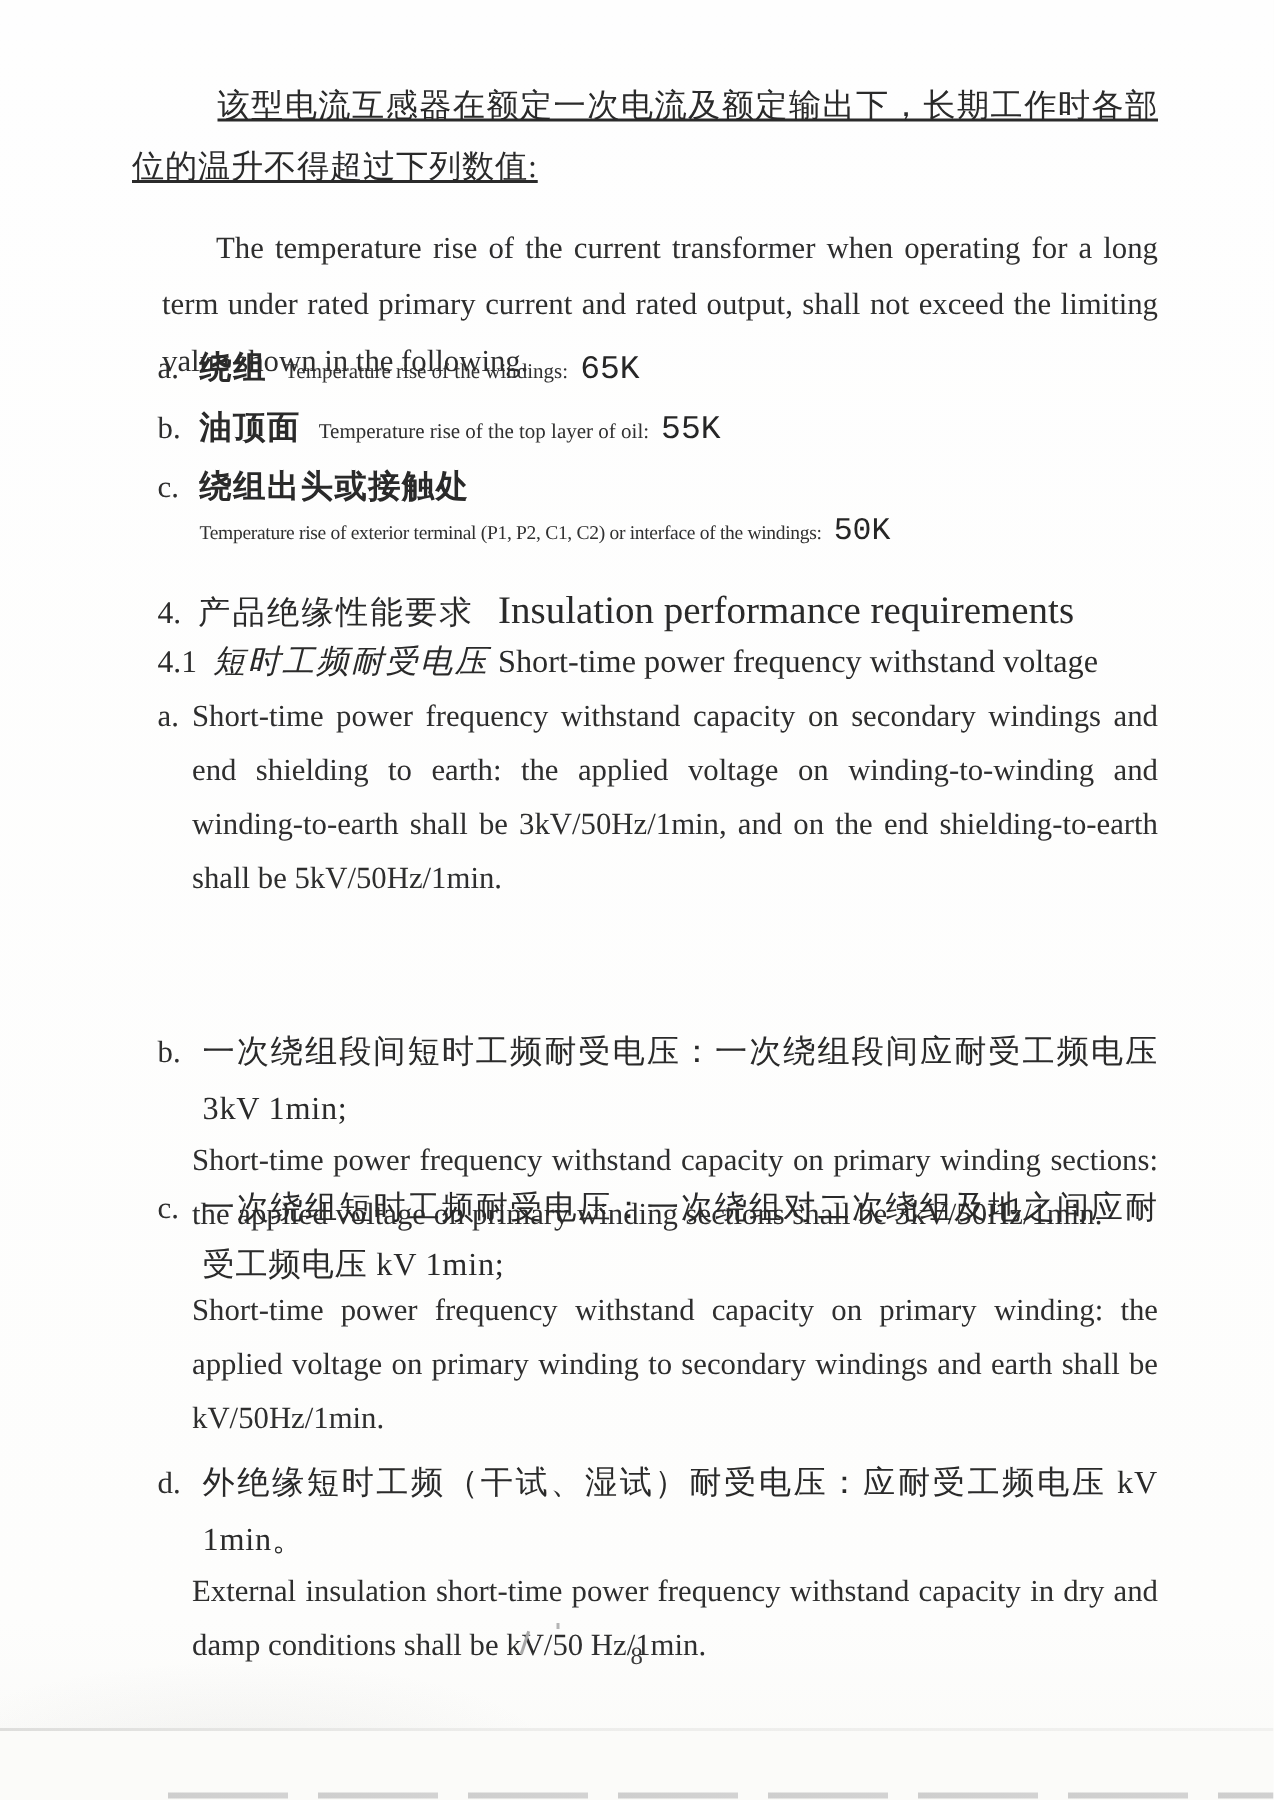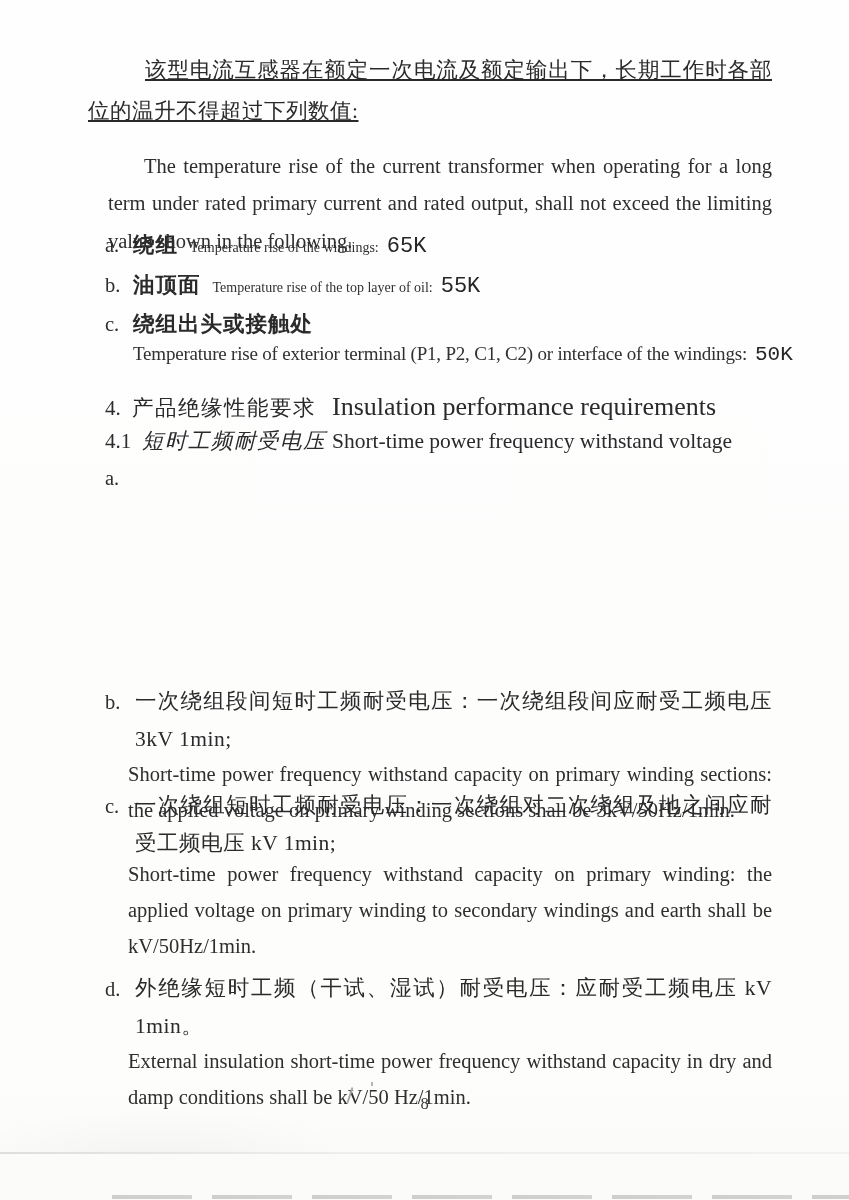--- a/index.html
+++ b/index.html
@@ -41,21 +41,21 @@
     white-space: nowrap;
   }
   .t-marker { font-size: 20.5px; width: 28px; flex: 0 0 28px; color: #2e2e2e; }
   .t-zh { font-size: 21.5px; letter-spacing: 1px; color: #2a2a2a; font-weight: bold; }
   .t-en { font-size: 14px; margin-left: 12px; color: #303030; }
   .t-value { font-size: 22px; margin-left: 8px; color: #262626; font-family: Liberation Mono, monospace; }
   .t-sub {
     left: 133px; width: 640px;
     display: flex; align-items: baseline; white-space: nowrap;
   }
-  .t-sub .t-en { margin-left: 0; font-size: 19px; letter-spacing: -0.2px; }
+  .t-sub .t-en { margin-left: 0; font-size: 13px; letter-spacing: -0.2px; }
   .t-sub .t-value { font-size: 21px; }
 
   
   .heading {
     left: 105px; width: 680px;
     display: flex; align-items: baseline; white-space: nowrap;
   }
   .h-num { font-size: 21px; color: #2c2c2c; }
   .h-zh { font-size: 21.5px; letter-spacing: 1.5px; color: #2a2a2a; }
   .h-en { font-size: 26px; color: #2a2a2a; }
@@ -154,20 +154,21 @@
   </div>
 
   <div class="blk heading heading-41" style="top:426px">
     <span class="h-num">4.1</span>
     <span class="h-zh">短时工频耐受电压</span>
     <span class="h-en">Short-time power frequency withstand voltage</span>
   </div>
 
   <div class="blk w-item w-item-a" style="top:458px">
     <span class="w-marker">a.</span>
+    <p class="w-en justify">Short-time power frequency withstand capacity on secondary windings and end shielding to earth: the applied voltage on winding-to-winding and winding-to-earth shall be 3kV/50Hz/1min, and on the end shielding-to-earth shall be 5kV/50Hz/1min.</p>
   </div>
 
   <div class="blk w-item w-item-b" style="top:682px">
     <span class="w-marker">b.</span>
     <p class="w-zh lh38 justify">一次绕组段间短时工频耐受电压：一次绕组段间应耐受工频电压 3kV 1min;</p>
     <p class="w-en justify">Short-time power frequency withstand capacity on primary winding sections: the applied voltage on primary winding sections shall be 3kV/50Hz/1min.</p>
   </div>
 
   <div class="blk w-item w-item-c" style="top:786px">
     <span class="w-marker">c.</span>

